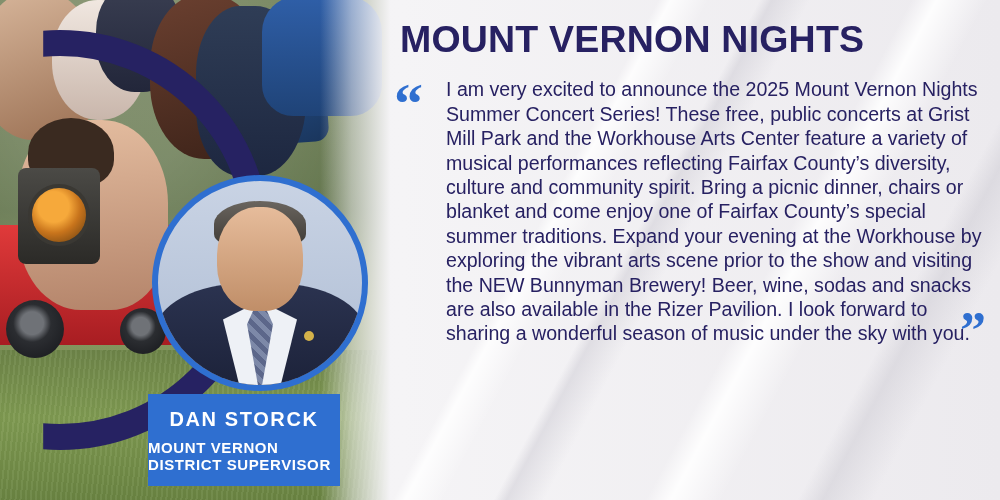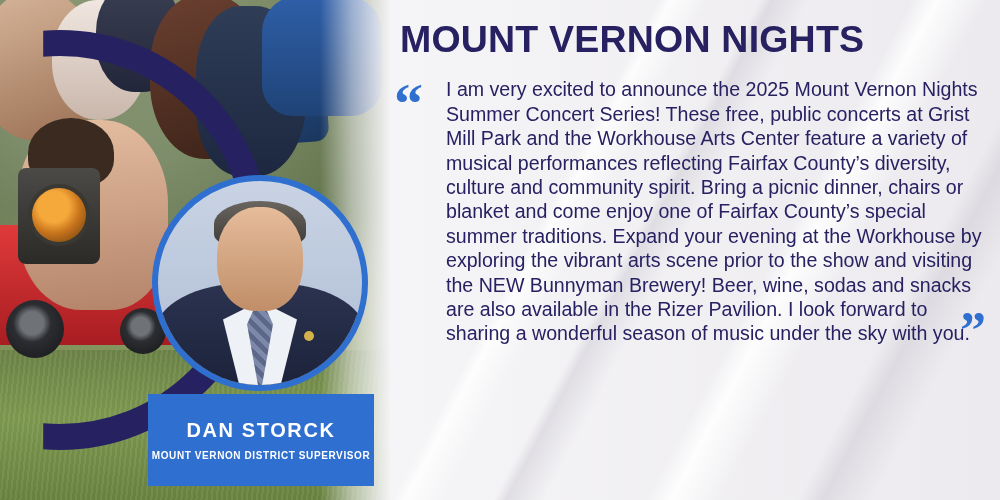--- a/index.html
+++ b/index.html
@@ -175,41 +175,40 @@
     position: absolute; right: 48px; bottom: 44px;
     width: 10px; height: 10px; border-radius: 50%;
     background: #d4b24a;
   }
 
   
   .nameplate {
     position: absolute;
     left: 148px;
     top: 394px;
-    width: 226px;
+    width: 192px;
     height: 92px;
     background: #2f6fd0;
     display: flex;
     flex-direction: column;
     align-items: center;
     justify-content: center;
     gap: 8px;
   }
   .name {
     color: #ffffff;
     font-weight: bold;
     font-size: 20px;
     letter-spacing: 1.6px;
   }
   .role {
     color: #ffffff;
     font-weight: bold;
-    font-size: 10px;
+    font-size: 15px;
     letter-spacing: 0.6px;
-    text-align: center;
   }
 
   
   .content {
     position: absolute;
     left: 398px;
     top: 12px;
     width: 594px;
     height: 480px;
   }

